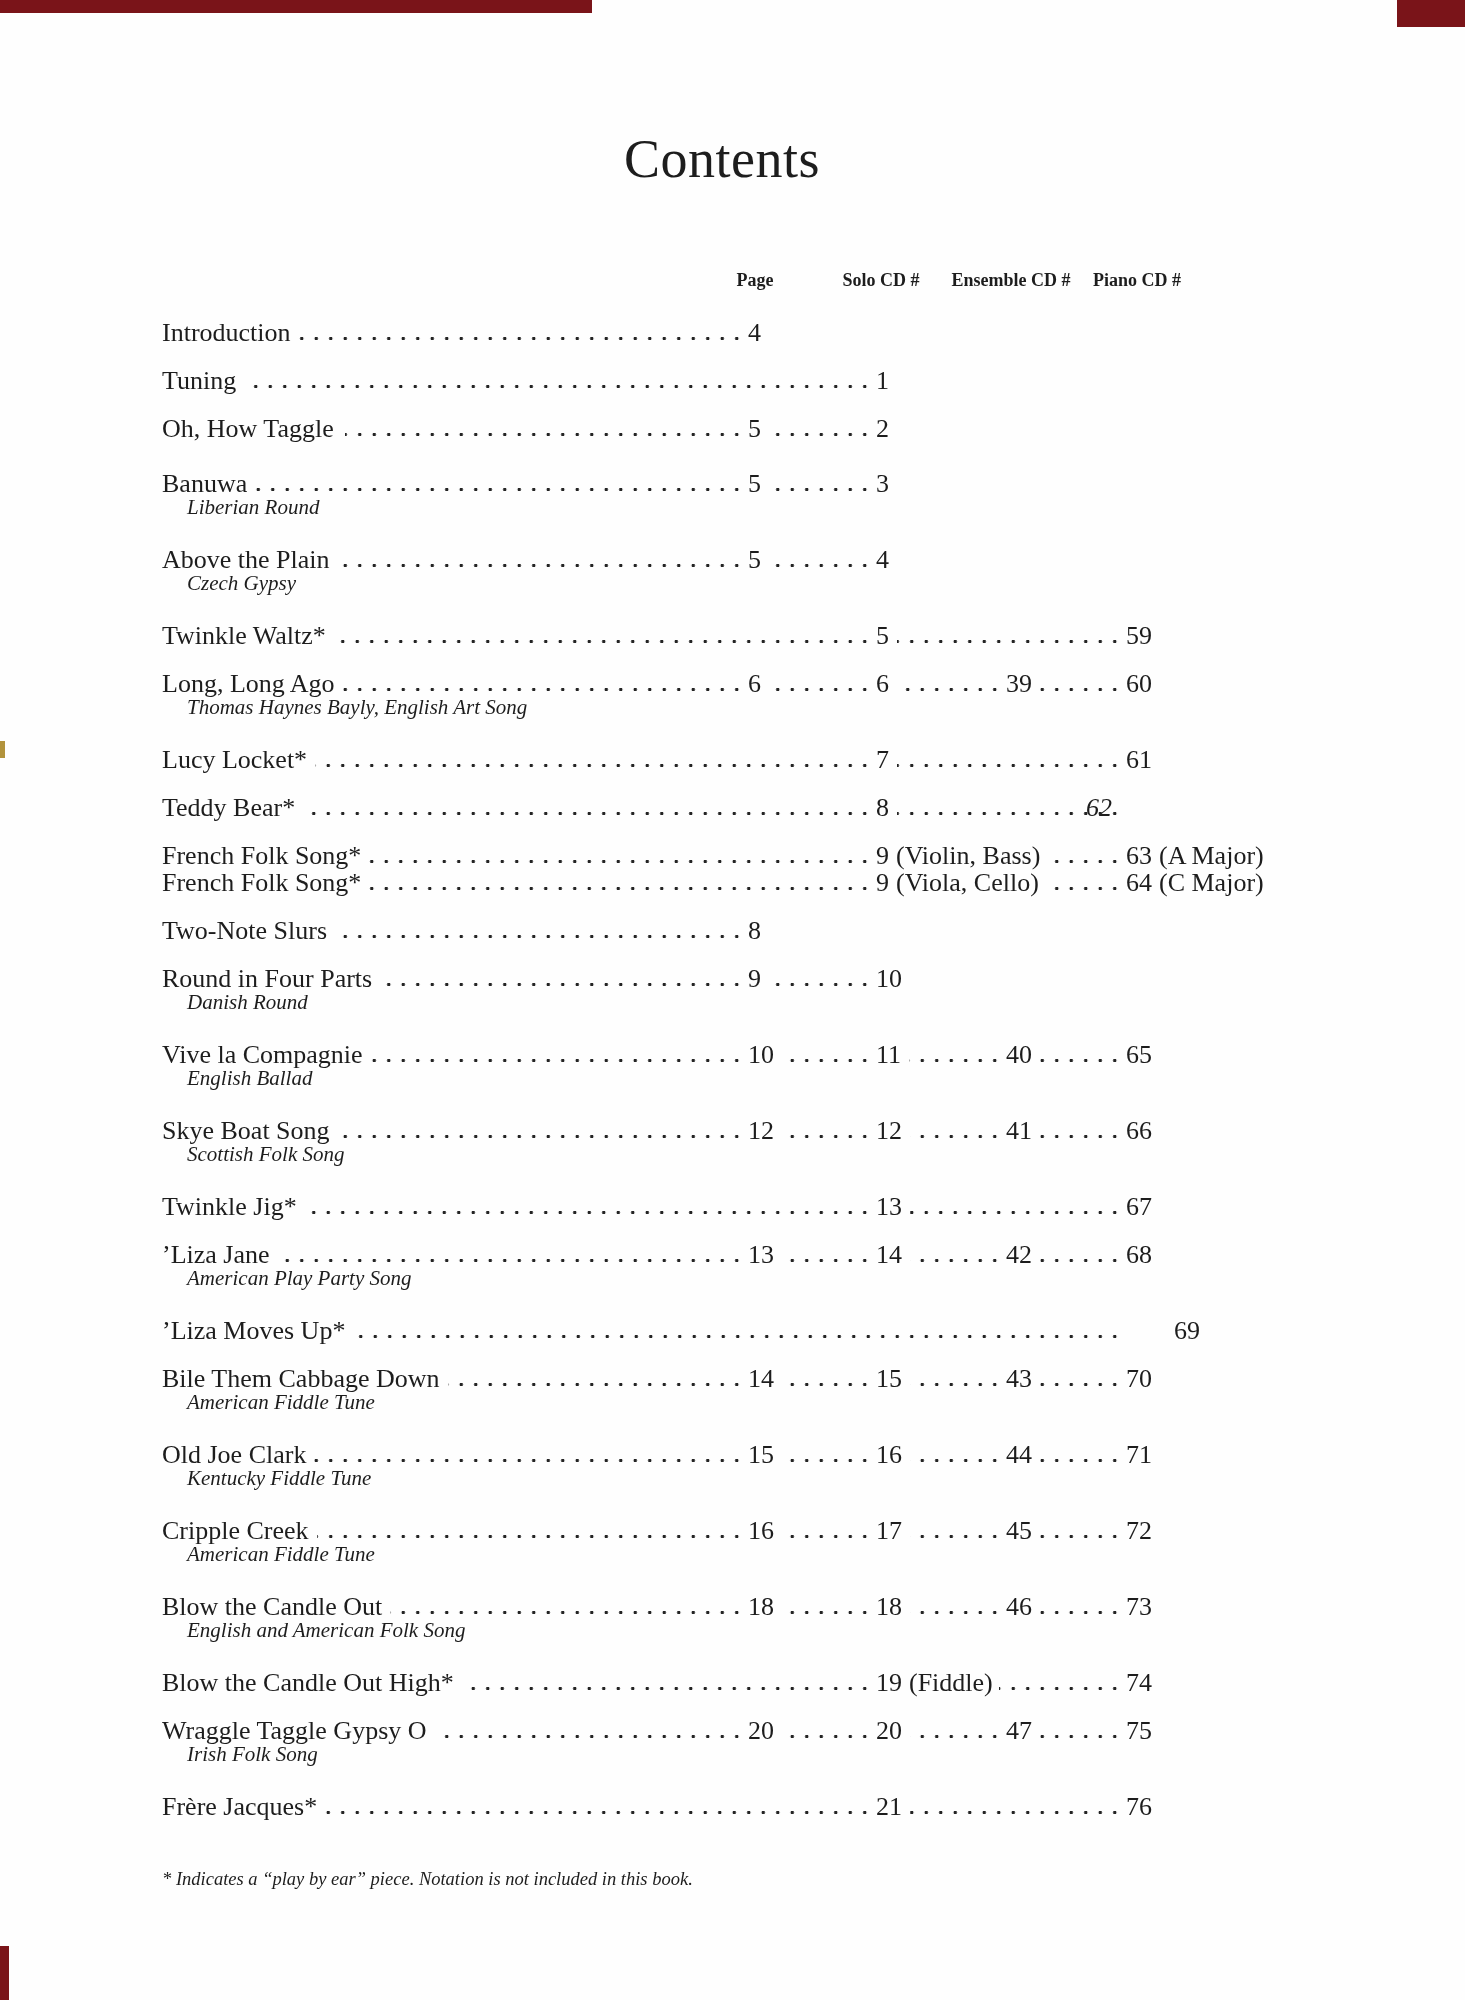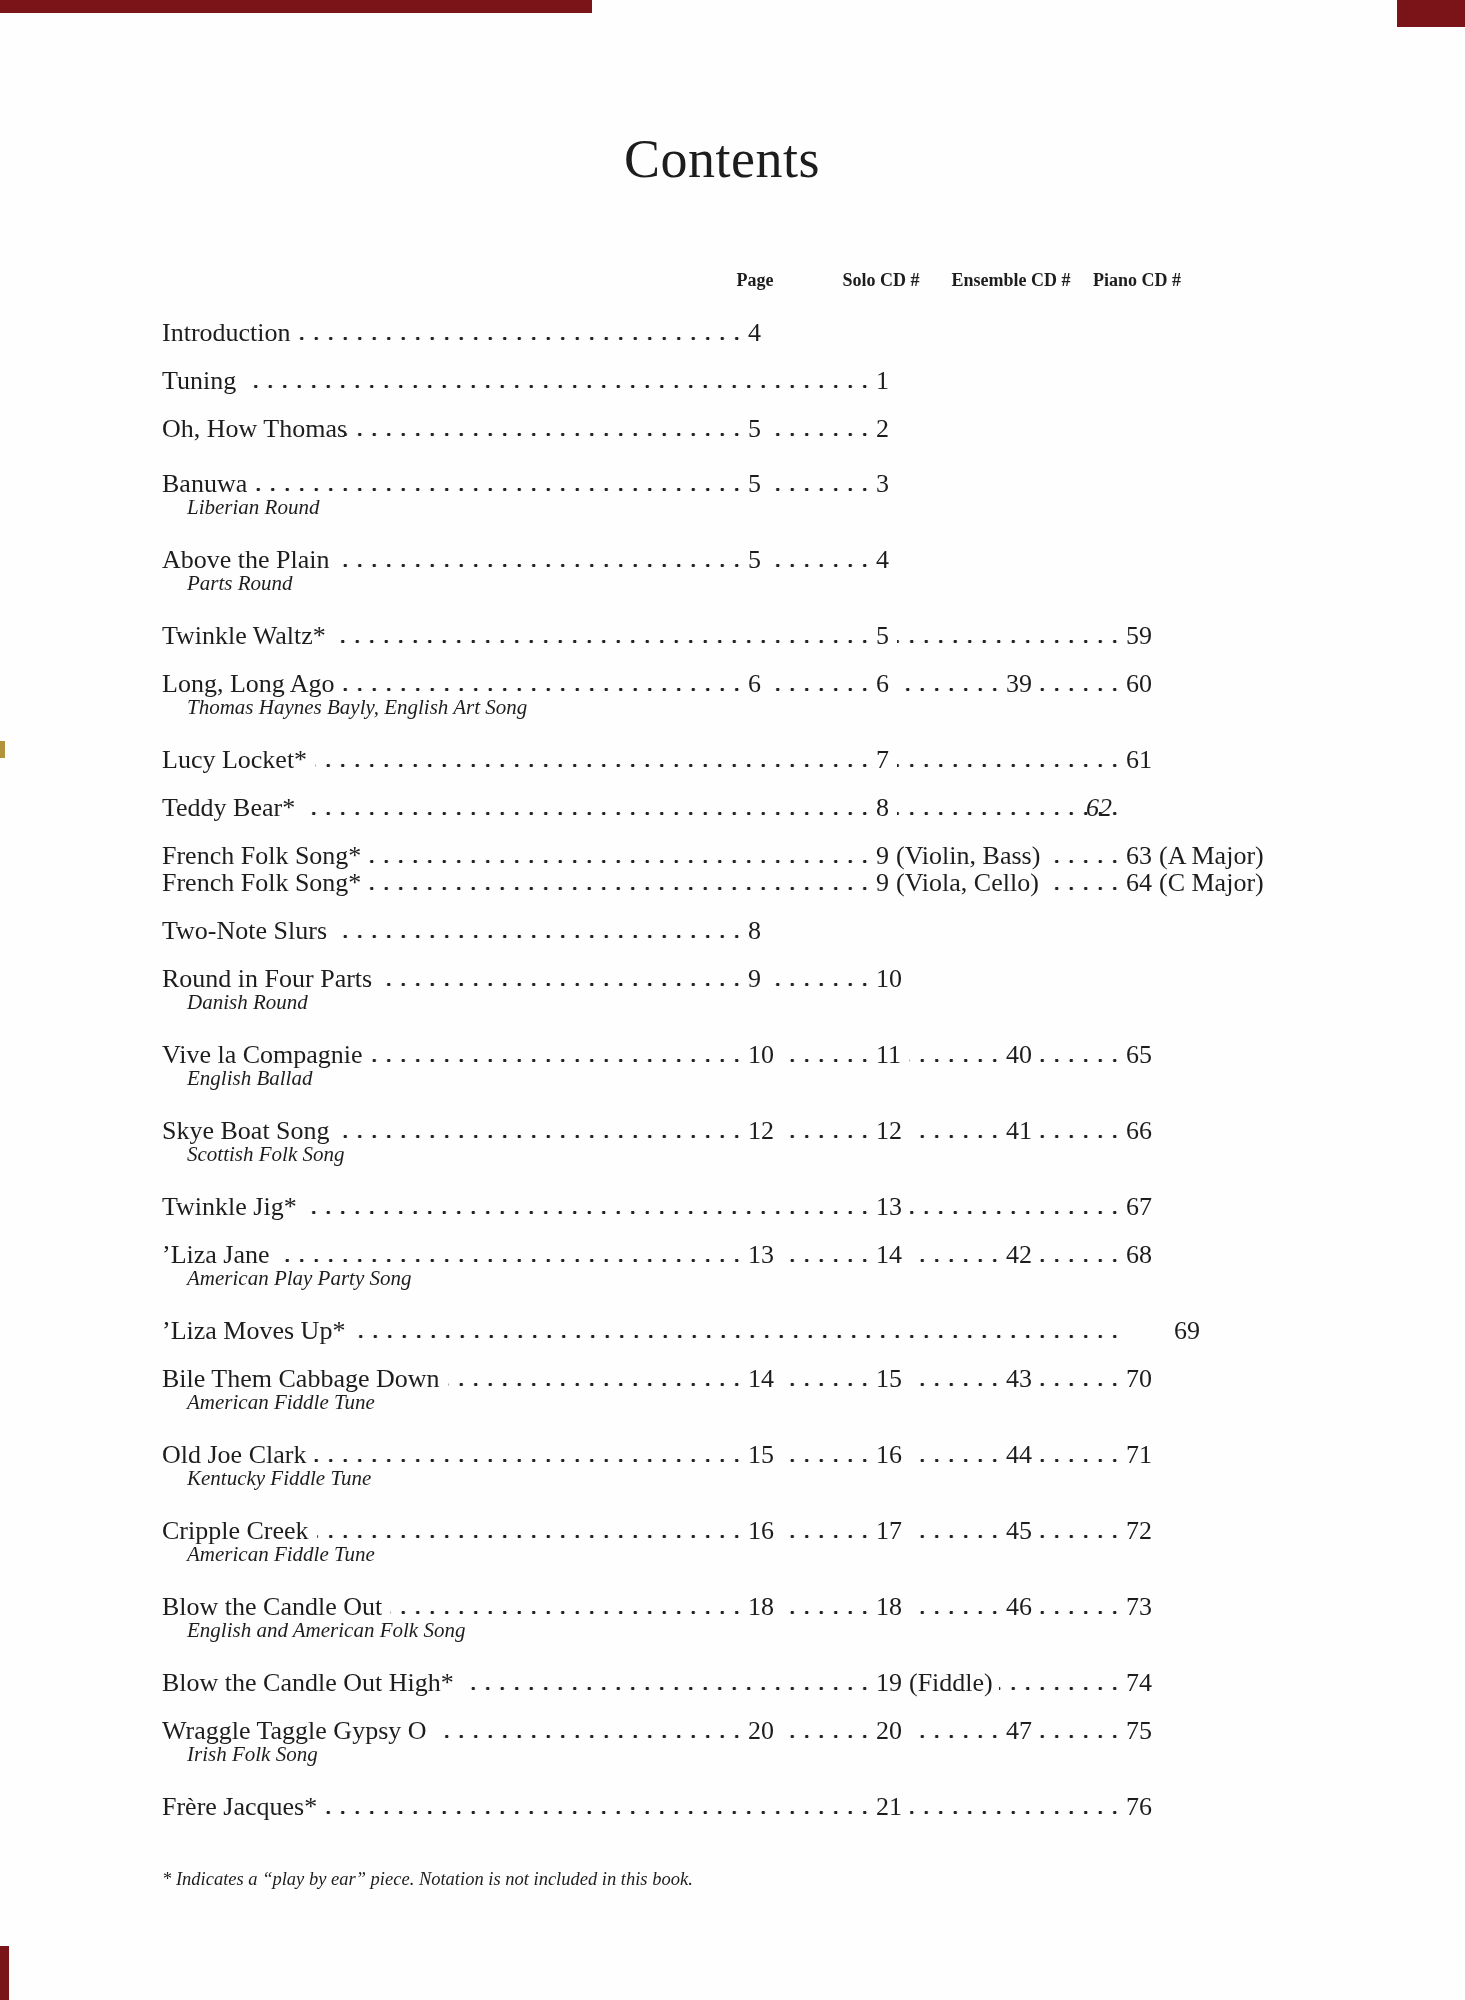--- a/index.html
+++ b/index.html
@@ -48,29 +48,29 @@
     </div>
 
     <div class="toc">
         <div class="entry">
           <div class="line"><span class="title">Introduction</span><span class="cell" style="left: 586px;"><span class="num">4</span></span><i class="dots" style="left: 137px; width: 445px;"></i></div>
         </div>
         <div class="entry">
           <div class="line"><span class="title">Tuning</span><span class="cell" style="left: 714px;"><span class="num">1</span></span><i class="dots" style="left: 82px; width: 628px;"></i></div>
         </div>
         <div class="entry has-sub">
-          <div class="line"><span class="title">Oh, How Thomas</span><span class="cell" style="left: 586px;"><span class="num">5</span></span><span class="cell" style="left: 714px;"><span class="num">2</span></span><i class="dots" style="left: 183px; width: 399px;"></i><i class="dots" style="left: 607px; width: 103px;"></i></div>
+          <div class="line"><span class="title">Oh, How Taggle</span><span class="cell" style="left: 586px;"><span class="num">5</span></span><span class="cell" style="left: 714px;"><span class="num">2</span></span><i class="dots" style="left: 183px; width: 399px;"></i><i class="dots" style="left: 607px; width: 103px;"></i></div>
         </div>
         <div class="entry has-sub">
           <div class="line"><span class="title">Banuwa</span><span class="cell" style="left: 586px;"><span class="num">5</span></span><span class="cell" style="left: 714px;"><span class="num">3</span></span><i class="dots" style="left: 93px; width: 489px;"></i><i class="dots" style="left: 607px; width: 103px;"></i></div>
           <div class="subtitle">Liberian Round</div>
         </div>
         <div class="entry has-sub">
           <div class="line"><span class="title">Above the Plain</span><span class="cell" style="left: 586px;"><span class="num">5</span></span><span class="cell" style="left: 714px;"><span class="num">4</span></span><i class="dots" style="left: 176px; width: 406px;"></i><i class="dots" style="left: 607px; width: 103px;"></i></div>
-          <div class="subtitle">Parts Round</div>
+          <div class="subtitle">Czech Gypsy</div>
         </div>
         <div class="entry">
           <div class="line"><span class="title">Twinkle Waltz*</span><span class="cell" style="left: 714px;"><span class="num">5</span></span><span class="cell" style="left: 964px;"><span class="num">59</span></span><i class="dots" style="left: 172px; width: 538px;"></i><i class="dots" style="left: 735px; width: 225px;"></i></div>
         </div>
         <div class="entry has-sub">
           <div class="line"><span class="title">Long, Long Ago</span><span class="cell" style="left: 586px;"><span class="num">6</span></span><span class="cell" style="left: 714px;"><span class="num">6</span></span><span class="cell" style="left: 844px;"><span class="num">39</span></span><span class="cell" style="left: 964px;"><span class="num">60</span></span><i class="dots" style="left: 181px; width: 401px;"></i><i class="dots" style="left: 607px; width: 103px;"></i><i class="dots" style="left: 735px; width: 105px;"></i><i class="dots" style="left: 878px; width: 82px;"></i></div>
           <div class="subtitle">Thomas Haynes Bayly, English Art Song</div>
         </div>
         <div class="entry">
           <div class="line"><span class="title">Lucy Locket*</span><span class="cell" style="left: 714px;"><span class="num">7</span></span><span class="cell" style="left: 964px;"><span class="num">61</span></span><i class="dots" style="left: 153px; width: 557px;"></i><i class="dots" style="left: 735px; width: 225px;"></i></div>

